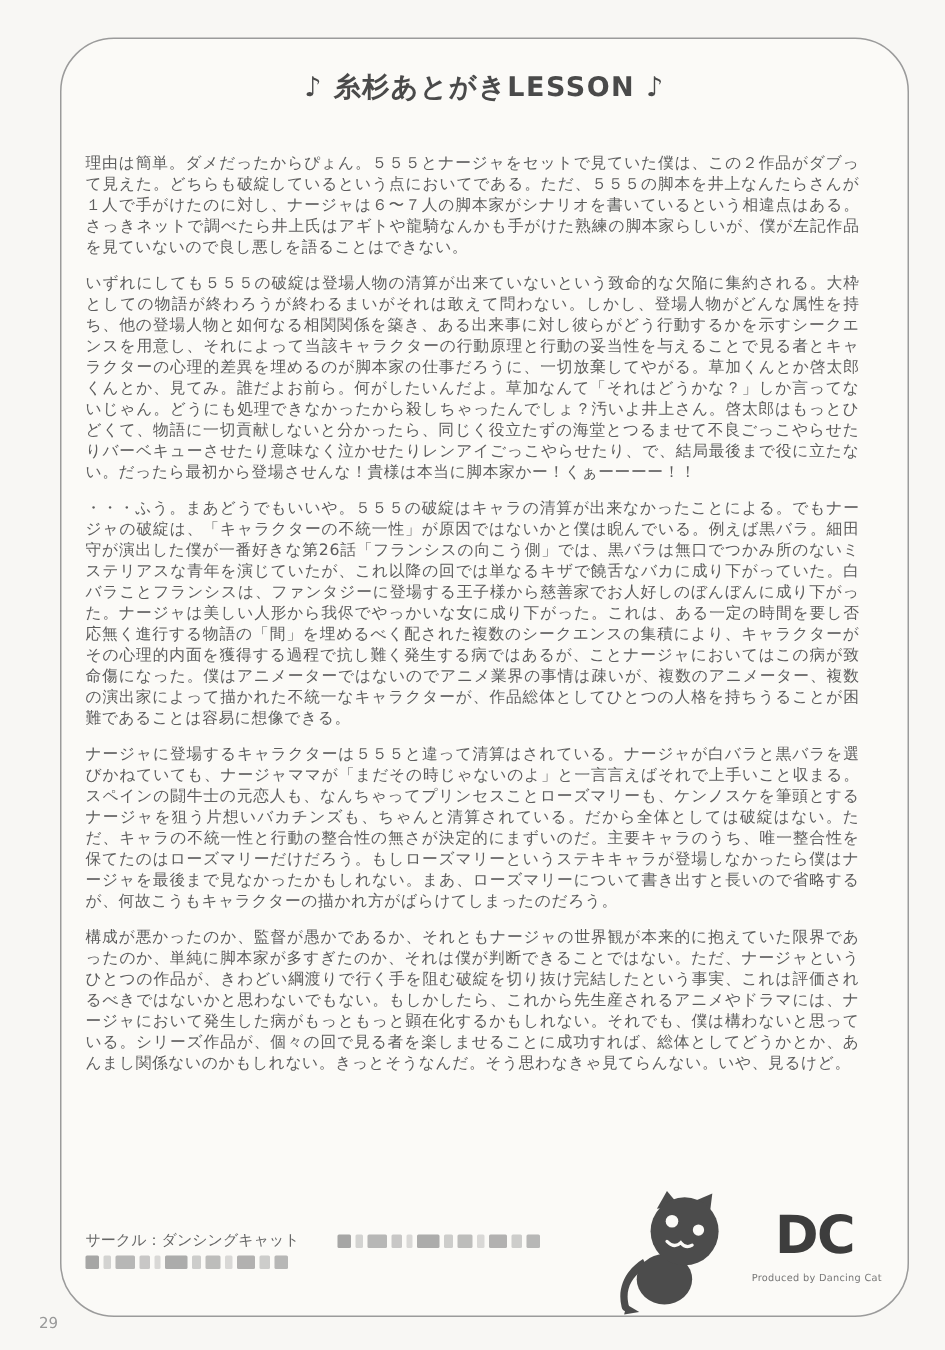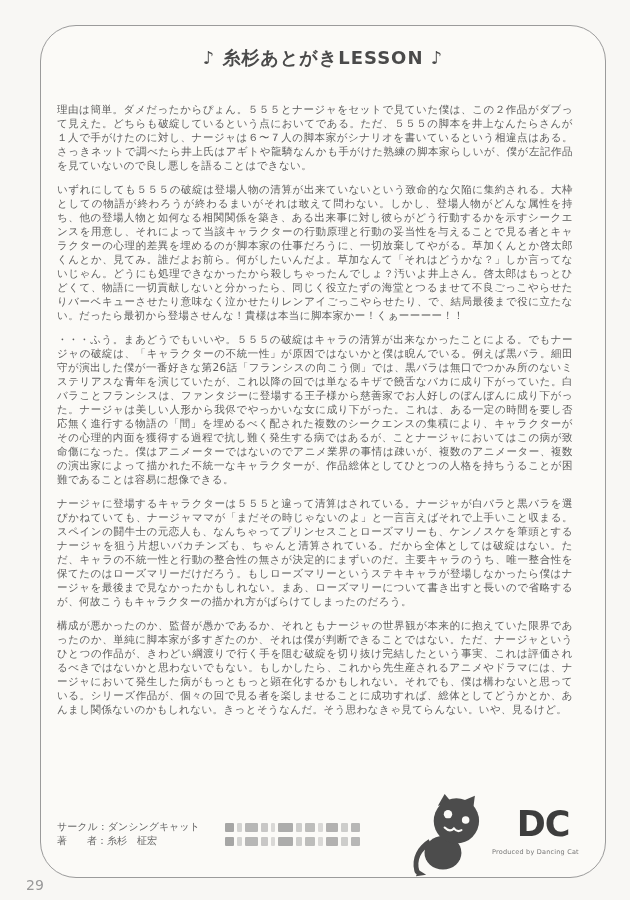--- a/index.html
+++ b/index.html
@@ -48,25 +48,25 @@
   .mosaic i:nth-child(11){width:7px;opacity:.4;}
   .mosaic i:nth-child(12){width:9px;opacity:.6;}
   .cat-mascot{position:absolute;left:406px;top:792px;width:84px;height:88px;}
   .dc-logo{
     position:absolute;left:497px;top:806px;width:92px;text-align:center;
     color:#3d3d3d;font-weight:900;font-size:35px;letter-spacing:-1px;
     line-height:36px;
   }
   .dc-caption{
     position:absolute;left:492px;top:848px;width:96px;
-    font-size:6.5px;color:#777;text-align:left;letter-spacing:0.2px;
+    font-size:6.5px;color:#777;text-align:right;letter-spacing:0.2px;
   }
   .page-number{
     position:absolute;left:26px;top:877px;
-    font-size:14px;color:#999;
+    font-size:10px;color:#999;
   }
 </style>
 </head>
 <body>
 
 <div class="page-border"></div>
 
 <div class="title">♪ 糸杉あとがきLESSON ♪</div>
 
 <div class="content">
@@ -89,21 +89,20 @@
         <i></i>
         <i></i>
         <i></i>
         <i></i>
         <i></i>
         <i></i>
         <i></i>
     </span>
   </div>
   <div class="footer-row">
-    <span class="footer-label">著　　者：糸杉　柾宏</span>
     <span class="mosaic">
       <i></i>
         <i></i>
         <i></i>
         <i></i>
         <i></i>
         <i></i>
         <i></i>
         <i></i>
         <i></i>

